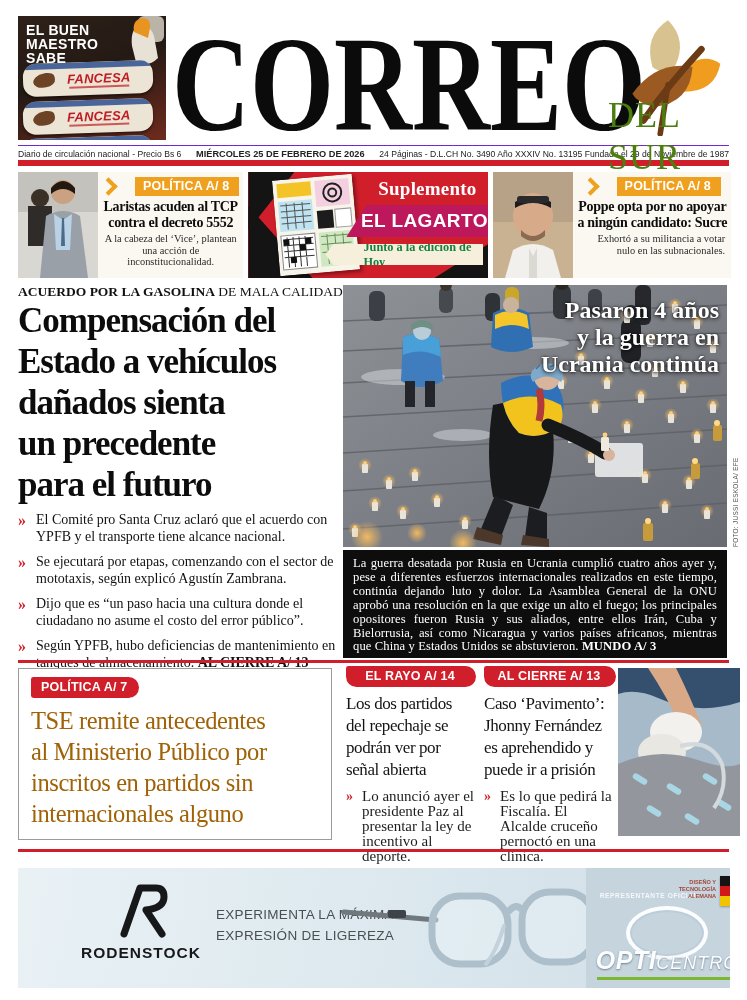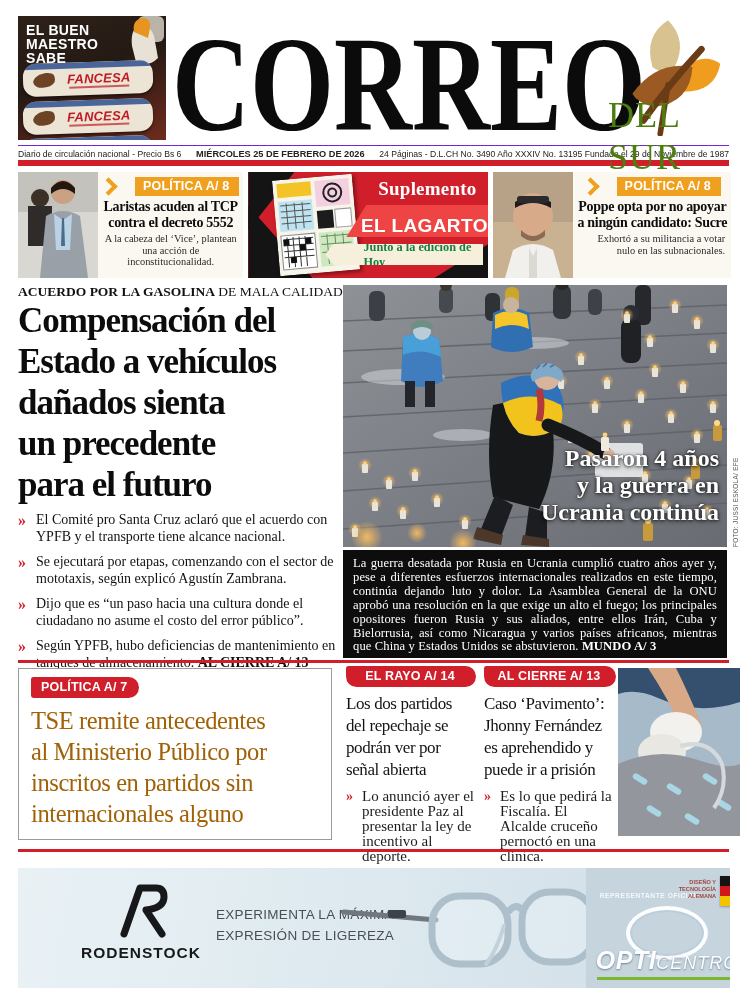--- a/index.html
+++ b/index.html
@@ -48,41 +48,41 @@
   .blk-tl{position:absolute;left:0;top:0;width:46px;height:58px;background:#141414;
     clip-path:polygon(0 0,100% 0,0 100%);}
   .blk-bl{position:absolute;left:0;bottom:0;width:64px;height:72px;background:#141414;
     clip-path:polygon(0 100%,0 0,100% 100%);}
   .blk-br{position:absolute;right:0;bottom:0;width:54px;height:34px;background:#141414;
     clip-path:polygon(100% 0,100% 100%,0 100%);}
   #puzzle-thumb{position:absolute;left:28px;top:5px;transform:rotate(-5deg);
     box-shadow:2px 2px 4px rgba(0,0,0,.45);}
   #supp-kicker{position:absolute;right:12px;top:6px;color:#fff;font-weight:bold;font-size:19px;
     letter-spacing:.2px;z-index:4;}
-  #supp-band{position:absolute;right:0;top:33px;left:98px;height:32px;background:#ef4444;z-index:3;
-    clip-path:polygon(14% 0,100% 0,100% 100%,0 100%);display:flex;align-items:flex-end;justify-content:center;}
+  #supp-band{position:absolute;right:0;top:33px;left:98px;height:32px;background:#be185d;z-index:3;
+    clip-path:polygon(14% 0,100% 0,100% 100%,0 100%);display:flex;align-items:center;justify-content:center;}
   #supp-band span{color:#fff;font-family:"Liberation Sans",sans-serif;font-weight:bold;
     font-size:19px;letter-spacing:.4px;padding-left:14px;}
   #supp-note{position:absolute;right:5px;top:72px;width:158px;height:21px;background:#f5efdc;z-index:3;
     clip-path:polygon(0 50%,5% 0,100% 0,100% 100%,5% 100%);display:flex;align-items:center;justify-content:center;}
   #supp-note span{font-weight:bold;font-size:12.3px;color:#15803d;padding-left:6px;margin-left:32px;}
   
   #lead-kicker{position:absolute;left:18px;top:284px;width:330px;font-size:13.5px;letter-spacing:0;}
   #lead-kicker b{font-weight:bold;}
   #lead-headline{position:absolute;left:18px;top:300px;width:330px;font-weight:bold;
     font-size:35px;line-height:41px;letter-spacing:-1px;color:#0c0c0c;}
   #lead-bullets{position:absolute;left:18px;top:512px;width:322px;}
   .bullet-item{display:flex;gap:6px;margin-bottom:9px;}
   .bullet-chev{color:#d01f2a;font-weight:bold;font-size:16px;line-height:17px;flex:0 0 12px;}
   .bullet-text{font-size:14px;line-height:16.5px;color:#121212;}
   .bullet-text b{font-weight:bold;}
   
   #world-photo{position:absolute;left:343px;top:285px;width:384px;height:262px;overflow:hidden;background:#7d8187;}
-  #world-overlay{position:absolute;left:343px;top:268px;width:376px;height:258px;display:flex;
-    flex-direction:column;justify-content:flex-end;align-items:flex-end;padding-right:8px;
+  #world-overlay{position:absolute;left:343px;top:297px;width:376px;height:258px;display:flex;
+    flex-direction:column;align-items:flex-end;padding-right:8px;
     color:#fff;font-weight:bold;font-size:24px;line-height:27px;text-align:right;
     text-shadow:0 1px 4px rgba(0,0,0,.85),0 0 2px rgba(0,0,0,.6);pointer-events:none;}
   #photo-credit{position:absolute;left:728px;top:285px;height:262px;width:14px;
     writing-mode:vertical-rl;transform:rotate(180deg);font-family:"Liberation Sans",sans-serif;
     font-size:6.4px;color:#555;letter-spacing:.3px;display:flex;align-items:center;}
   #world-box{position:absolute;left:343px;top:550px;width:384px;height:108px;background:#0d0d0d;
     color:#fff;padding:7px 10px;box-sizing:border-box;font-size:12.6px;line-height:13.9px;
     text-align:justify;letter-spacing:.1px;}
   #world-box b{font-weight:bold;}
   

